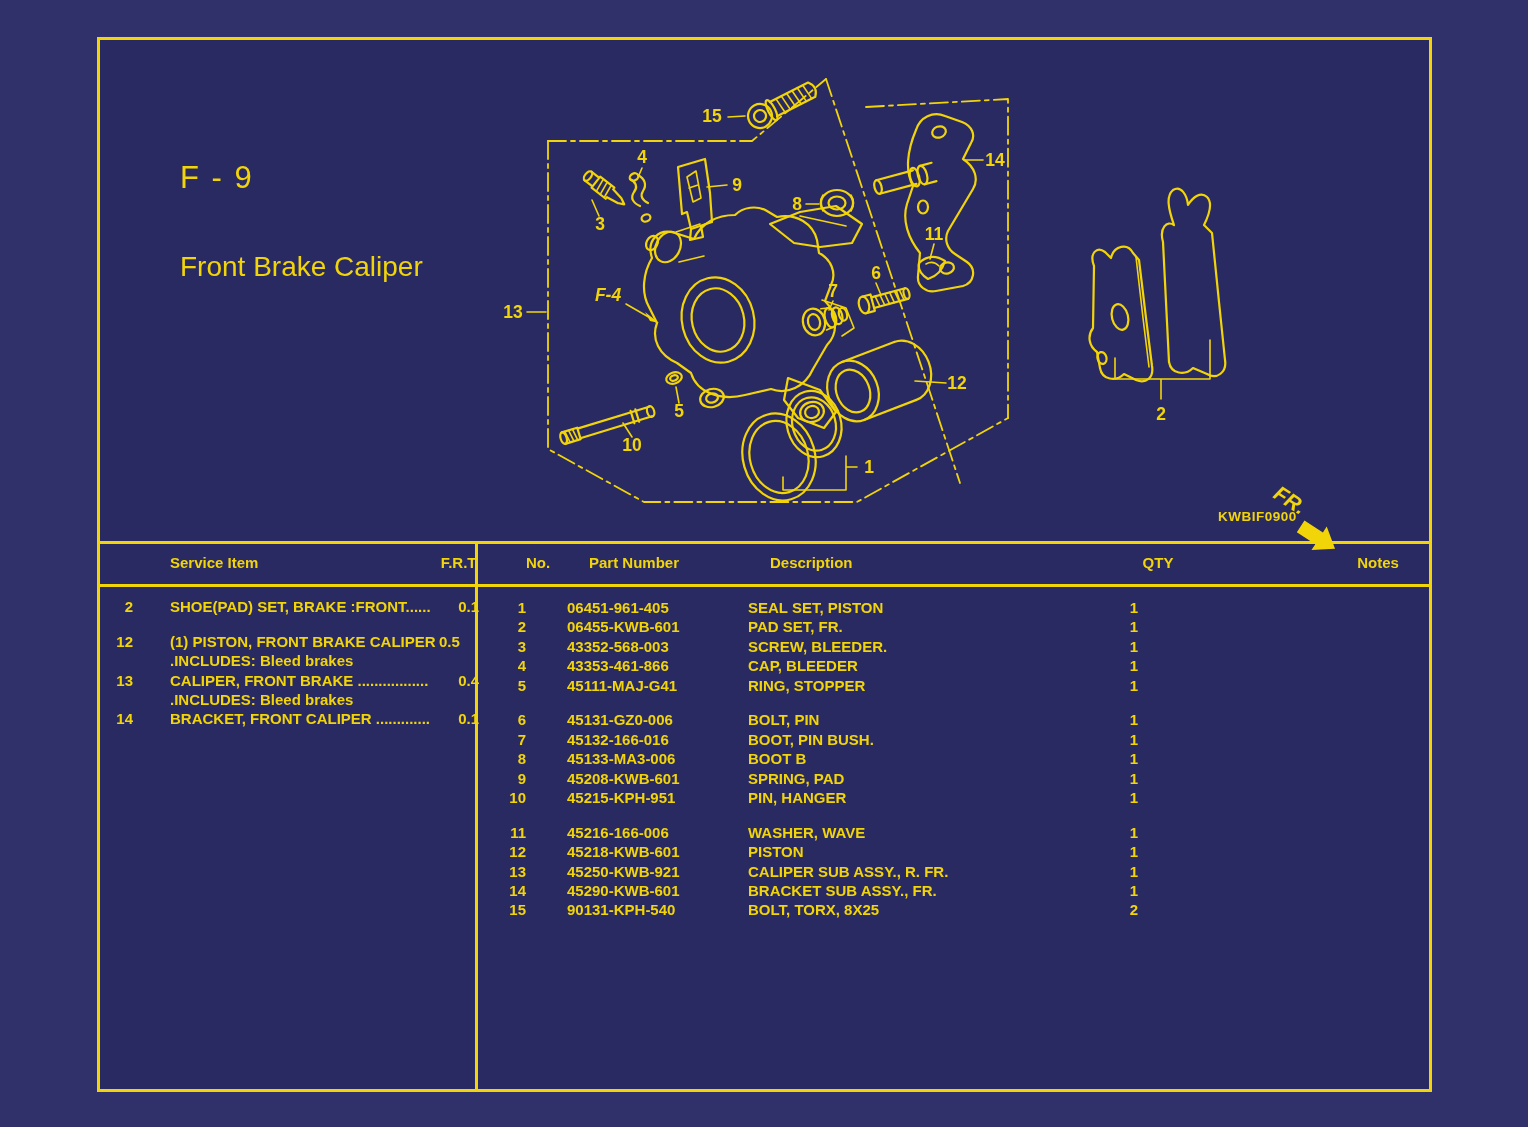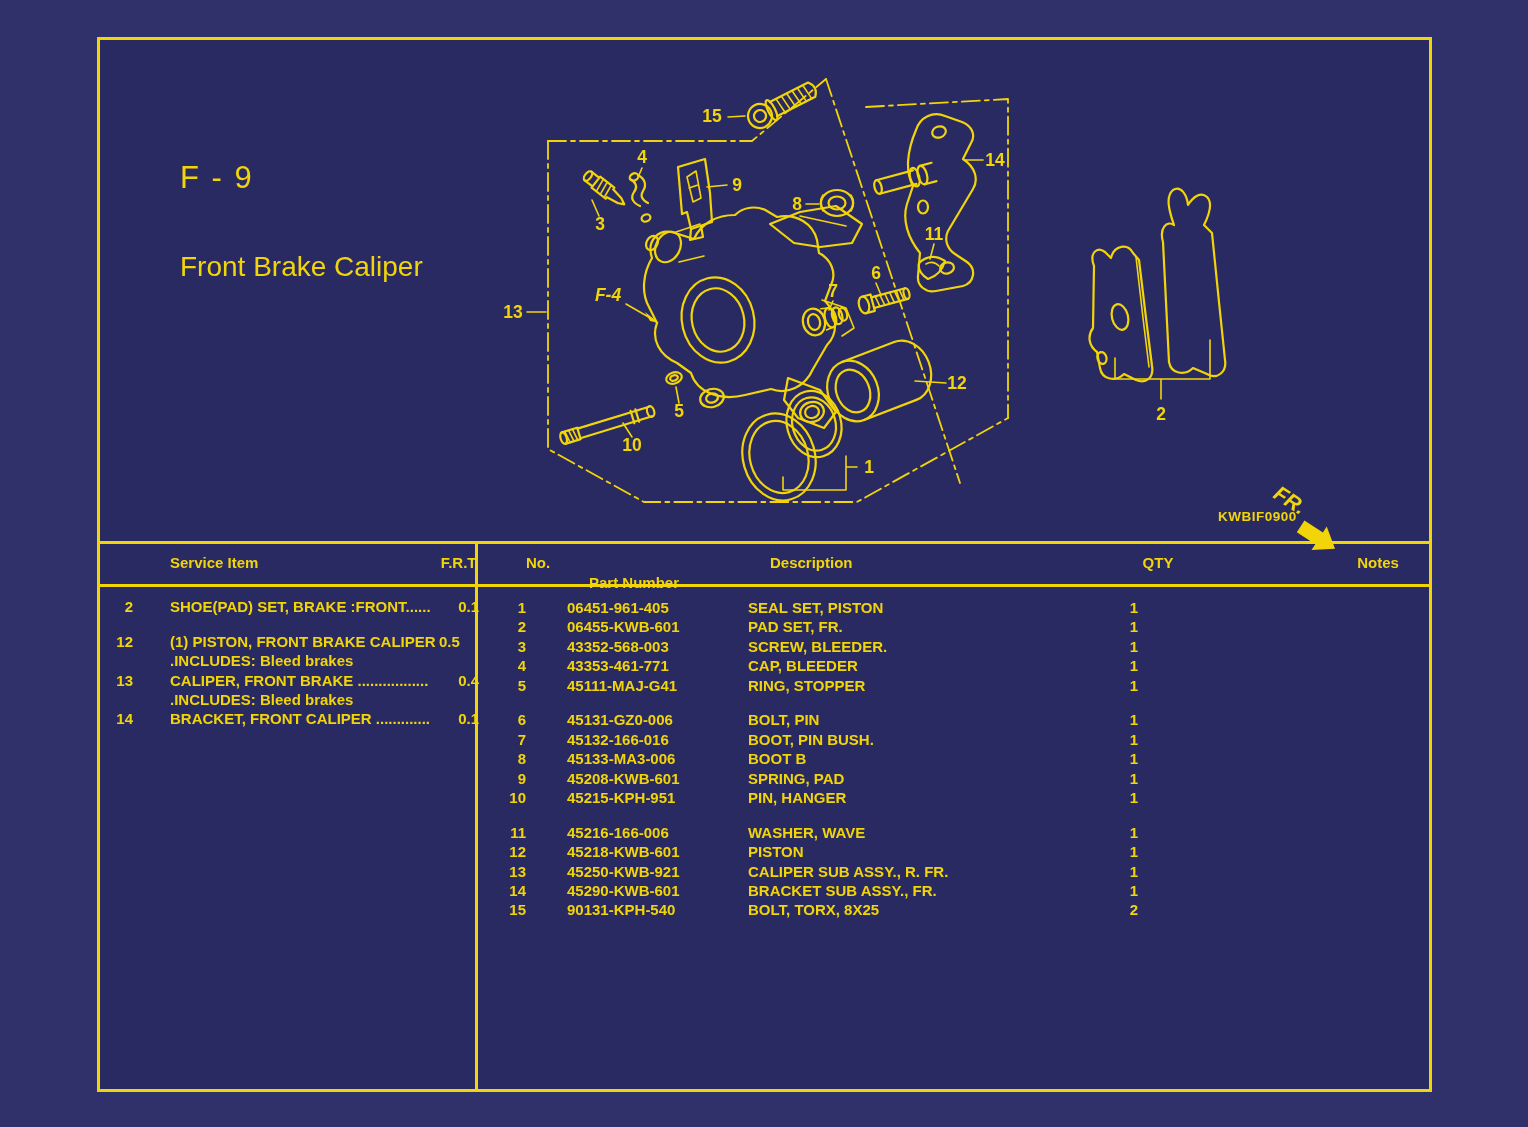--- a/index.html
+++ b/index.html
@@ -261,21 +261,21 @@
     <span class="cell abs" style="left:320px;top:672px;width:40px;text-align:right">0.4</span>
     <span class="cell abs" style="left:51px;top:691px">.INCLUDES: Bleed brakes</span>
 
     <span class="cell num" style="left:8px;top:710px">14</span>
     <span class="cell abs" style="left:51px;top:710px">BRACKET, FRONT CALIPER .............</span>
     <span class="cell abs" style="left:320px;top:710px;width:40px;text-align:right">0.1</span>
   </div>
 
   <div>
     <span class="hdr abs" style="left:504px;top:554px">No.</span>
-    <span class="hdr abs" style="left:567px;top:574px">Part Number</span>
+    <span class="hdr abs" style="left:567px;top:554px">Part Number</span>
     <span class="hdr abs" style="left:748px;top:554px">Description</span>
     <span class="hdr abs" style="left:1104px;top:554px;width:64px;text-align:center">QTY</span>
     <span class="hdr abs" style="left:1324px;top:554px;width:64px;text-align:center">Notes</span>
   </div>
 
   <div id="parts">
     <div class="prow">
         <span class="c-no">1</span>
         <span class="c-pn">06451-961-405</span>
         <span class="c-ds">SEAL SET, PISTON</span>
@@ -288,21 +288,21 @@
         <span class="c-qt">1</span>
       </div>
     <div class="prow">
         <span class="c-no">3</span>
         <span class="c-pn">43352-568-003</span>
         <span class="c-ds">SCREW, BLEEDER.</span>
         <span class="c-qt">1</span>
       </div>
     <div class="prow">
         <span class="c-no">4</span>
-        <span class="c-pn">43353-461-771</span>
+        <span class="c-pn">43353-461-866</span>
         <span class="c-ds">CAP, BLEEDER</span>
         <span class="c-qt">1</span>
       </div>
     <div class="prow">
         <span class="c-no">5</span>
         <span class="c-pn">45111-MAJ-G41</span>
         <span class="c-ds">RING, STOPPER</span>
         <span class="c-qt">1</span>
       </div>
     <div class="spacer"></div>

